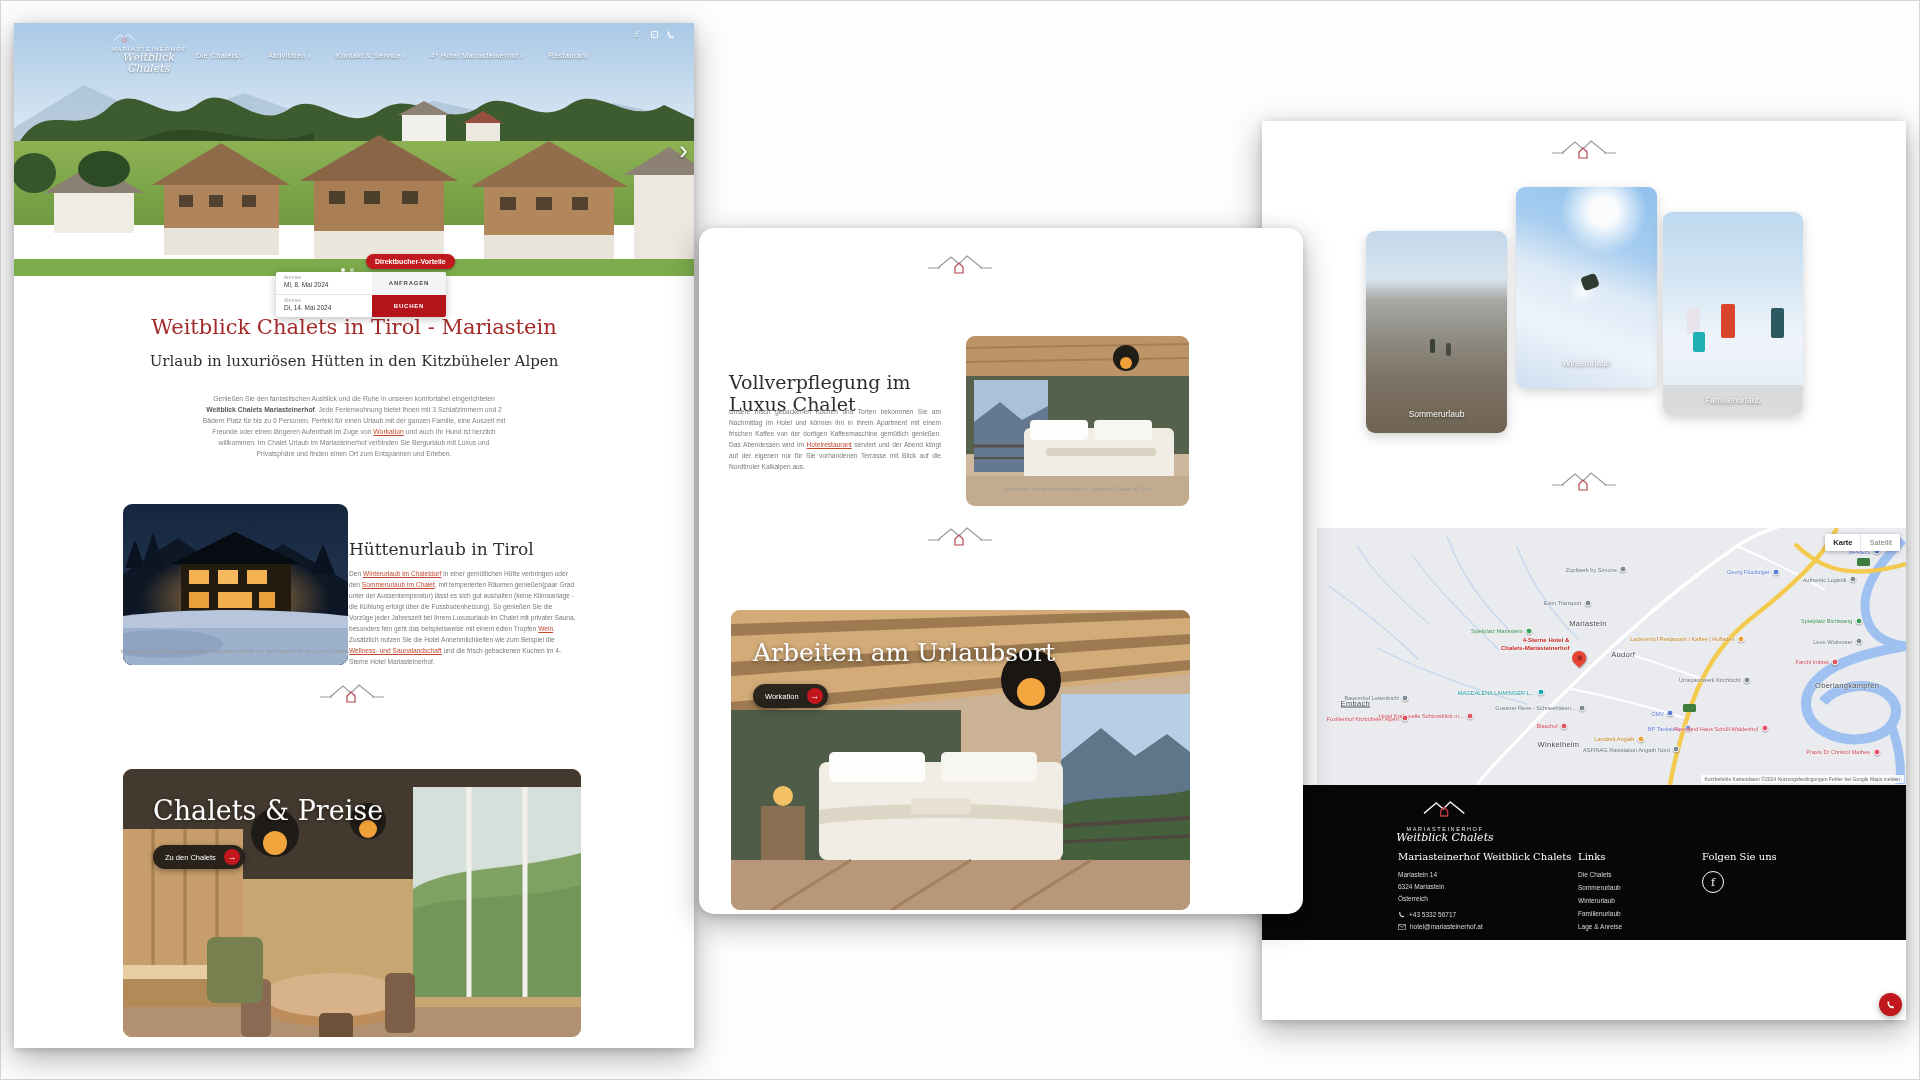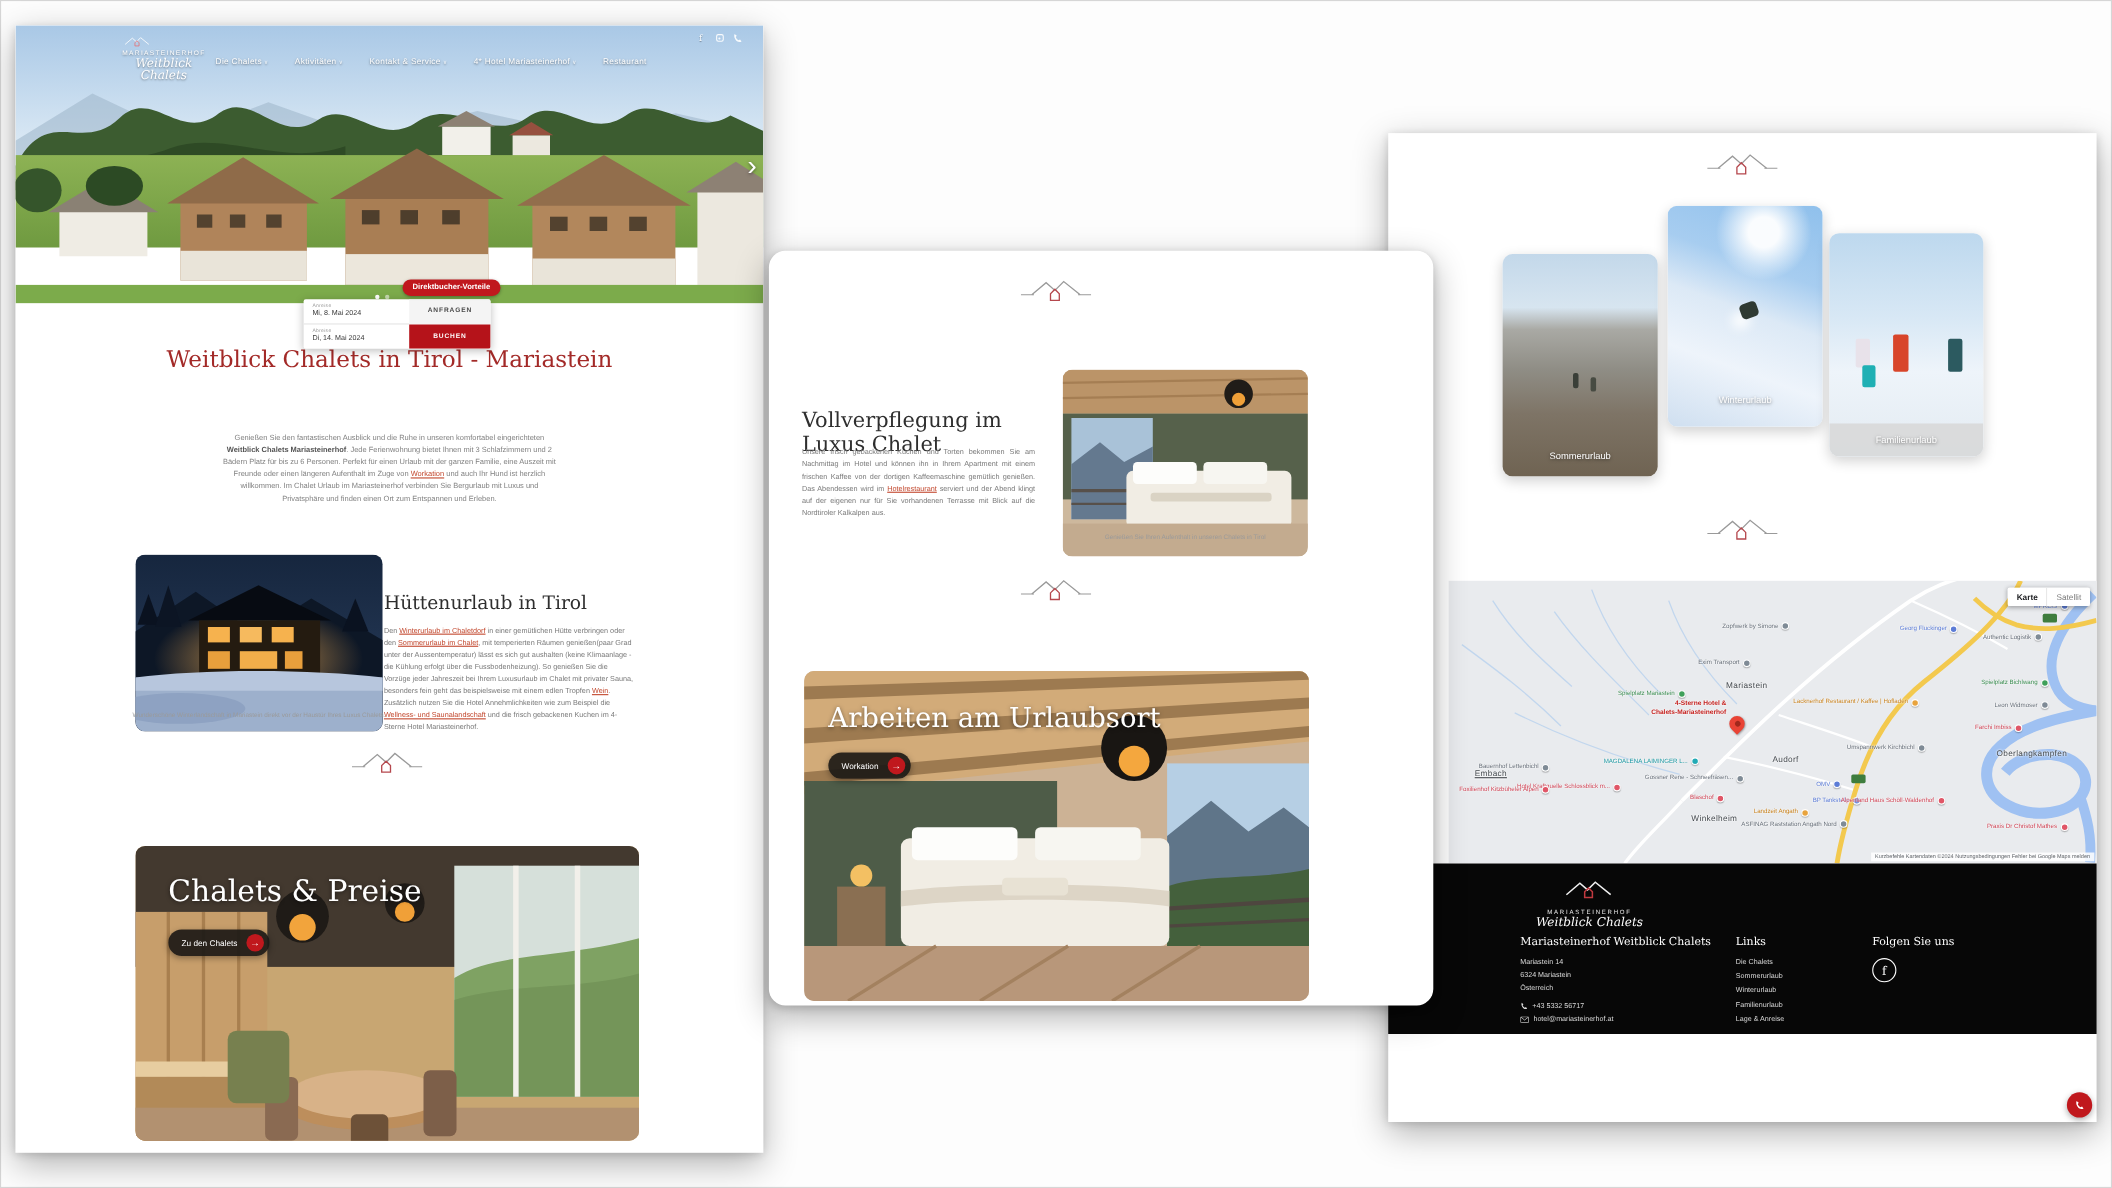--- a/index.html
+++ b/index.html
@@ -246,20 +246,21 @@
           <div class="bk-value">Di, 14. Mai 2024</div>
         </div>
       </div>
       <div class="bk-buttons">
         <div class="bk-btn request">ANFRAGEN</div>
         <div class="bk-btn book">BUCHEN</div>
       </div>
     </div>
 
     <h1 class="h1 serif">Weitblick Chalets in Tirol - Mariastein</h1>
+    <h2 class="h2 serif">Urlaub in luxuriösen Hütten in den Kitzbüheler Alpen</h2>
     <p class="intro"><span>Genießen Sie den fantastischen Ausblick und die Ruhe in unseren komfortabel eingerichteten </span><b class="dark">Weitblick Chalets Mariasteinerhof</b><span>. Jede Ferienwohnung bietet Ihnen mit 3 Schlafzimmern und 2 Bädern Platz für bis zu 6 Personen. Perfekt für einen Urlaub mit der ganzen Familie, eine Auszeit mit Freunde oder einen längeren Aufenthalt im Zuge von </span><span class="rlink">Workation</span><span> und auch Ihr Hund ist herzlich willkommen. Im Chalet Urlaub im Mariasteinerhof verbinden Sie Bergurlaub mit Luxus und Privatsphäre und finden einen Ort zum Entspannen und Erleben.</span></p>
 
     <div class="img-frame huette-img">
       <svg width="225" height="161" viewBox="0 0 225 161">
         <defs>
           <linearGradient id="night" x1="0" y1="0" x2="0" y2="1">
             <stop offset="0" stop-color="#16263e"></stop>
               <stop offset="1" stop-color="#2a3f5e"></stop>
           </linearGradient>
           <radialGradient id="glow" cx=".5" cy=".5" r=".5">
@@ -467,21 +468,21 @@
         <g stroke="#f3c94e" fill="none">
           <path d="M520,0 C505,32 470,62 432,92 C402,116 382,150 370,190 C362,216 356,238 353,257" stroke-width="4.4"></path>
           <path d="M589,36 C560,44 538,46 516,40 C500,35 488,26 478,16" stroke-width="4.4"></path>
         </g>
         <rect x="540" y="30" width="13" height="8" rx="1.5" fill="#3e7d3e"></rect>
         <rect x="366" y="176" width="13" height="8" rx="1.5" fill="#3e7d3e"></rect>
       </svg>
 
       <div id="map-towns">
           <div class="town" style="left: 46%; top: 37%;">Mariastein</div>
-          <div class="town" style="left: 52%; top: 49%; margin-top: 36px;">Audorf</div>
+          <div class="town" style="left: 52%; top: 49%;">Audorf</div>
           <div class="town" style="left: 6.5%; top: 68%; text-decoration: underline;">Embach</div>
           <div class="town" style="left: 41%; top: 84%;">Winkelheim</div>
           <div class="town" style="left: 90%; top: 61%;">Oberlangkampfen</div>
         </div>
       <div id="map-pois">
           <div class="poi" style="left: 52%; top: 16%;">
             <div class="poi-label lc-gray">Zopfwerk by Simone</div>
             <div class="poi-dot c-gray"></div>
           </div>
           <div class="poi" style="left: 78%; top: 17%;">
@@ -590,21 +591,21 @@
     <div class="footer">
       <div class="f-logo">
         <svg width="56" height="24" viewBox="0 0 64 26">
           <path d="M8 18 L22 6 L30 13 L38 5 L54 18" fill="none" stroke="#efefef" stroke-width="1.6"></path>
           <path d="M27 21 v-6 l4,-4 4,4 v6 z" fill="none" stroke="#c0393f" stroke-width="1.6"></path>
         </svg>
         <div class="caps">MARIASTEINERHOF</div>
         <div class="script serif">Weitblick Chalets</div>
       </div>
 
-      <div class="f-col" style="left:120px; width:200px;">
+      <div class="f-col" style="left:136px; width:200px;">
         <h4 class="f-h serif">Mariasteinerhof Weitblick Chalets</h4>
         <div id="footer-address">
             <div class="f-line">Mariastein 14</div>
             <div class="f-line">6324 Mariastein</div>
             <div class="f-line">Österreich</div>
           </div>
         <div class="f-line" style="margin-top:9px;">
           <svg width="7" height="7" viewBox="0 0 10 10">
               <path d="M2 1 C1 3 2 6 4 8 C5.5 9.2 8 9.5 9 8.5 L7.5 6.5 L6 7.2 C5 6.8 3.5 5.2 3.2 4 L4.2 2.8 Z" fill="#ddd"></path>
             </svg>

